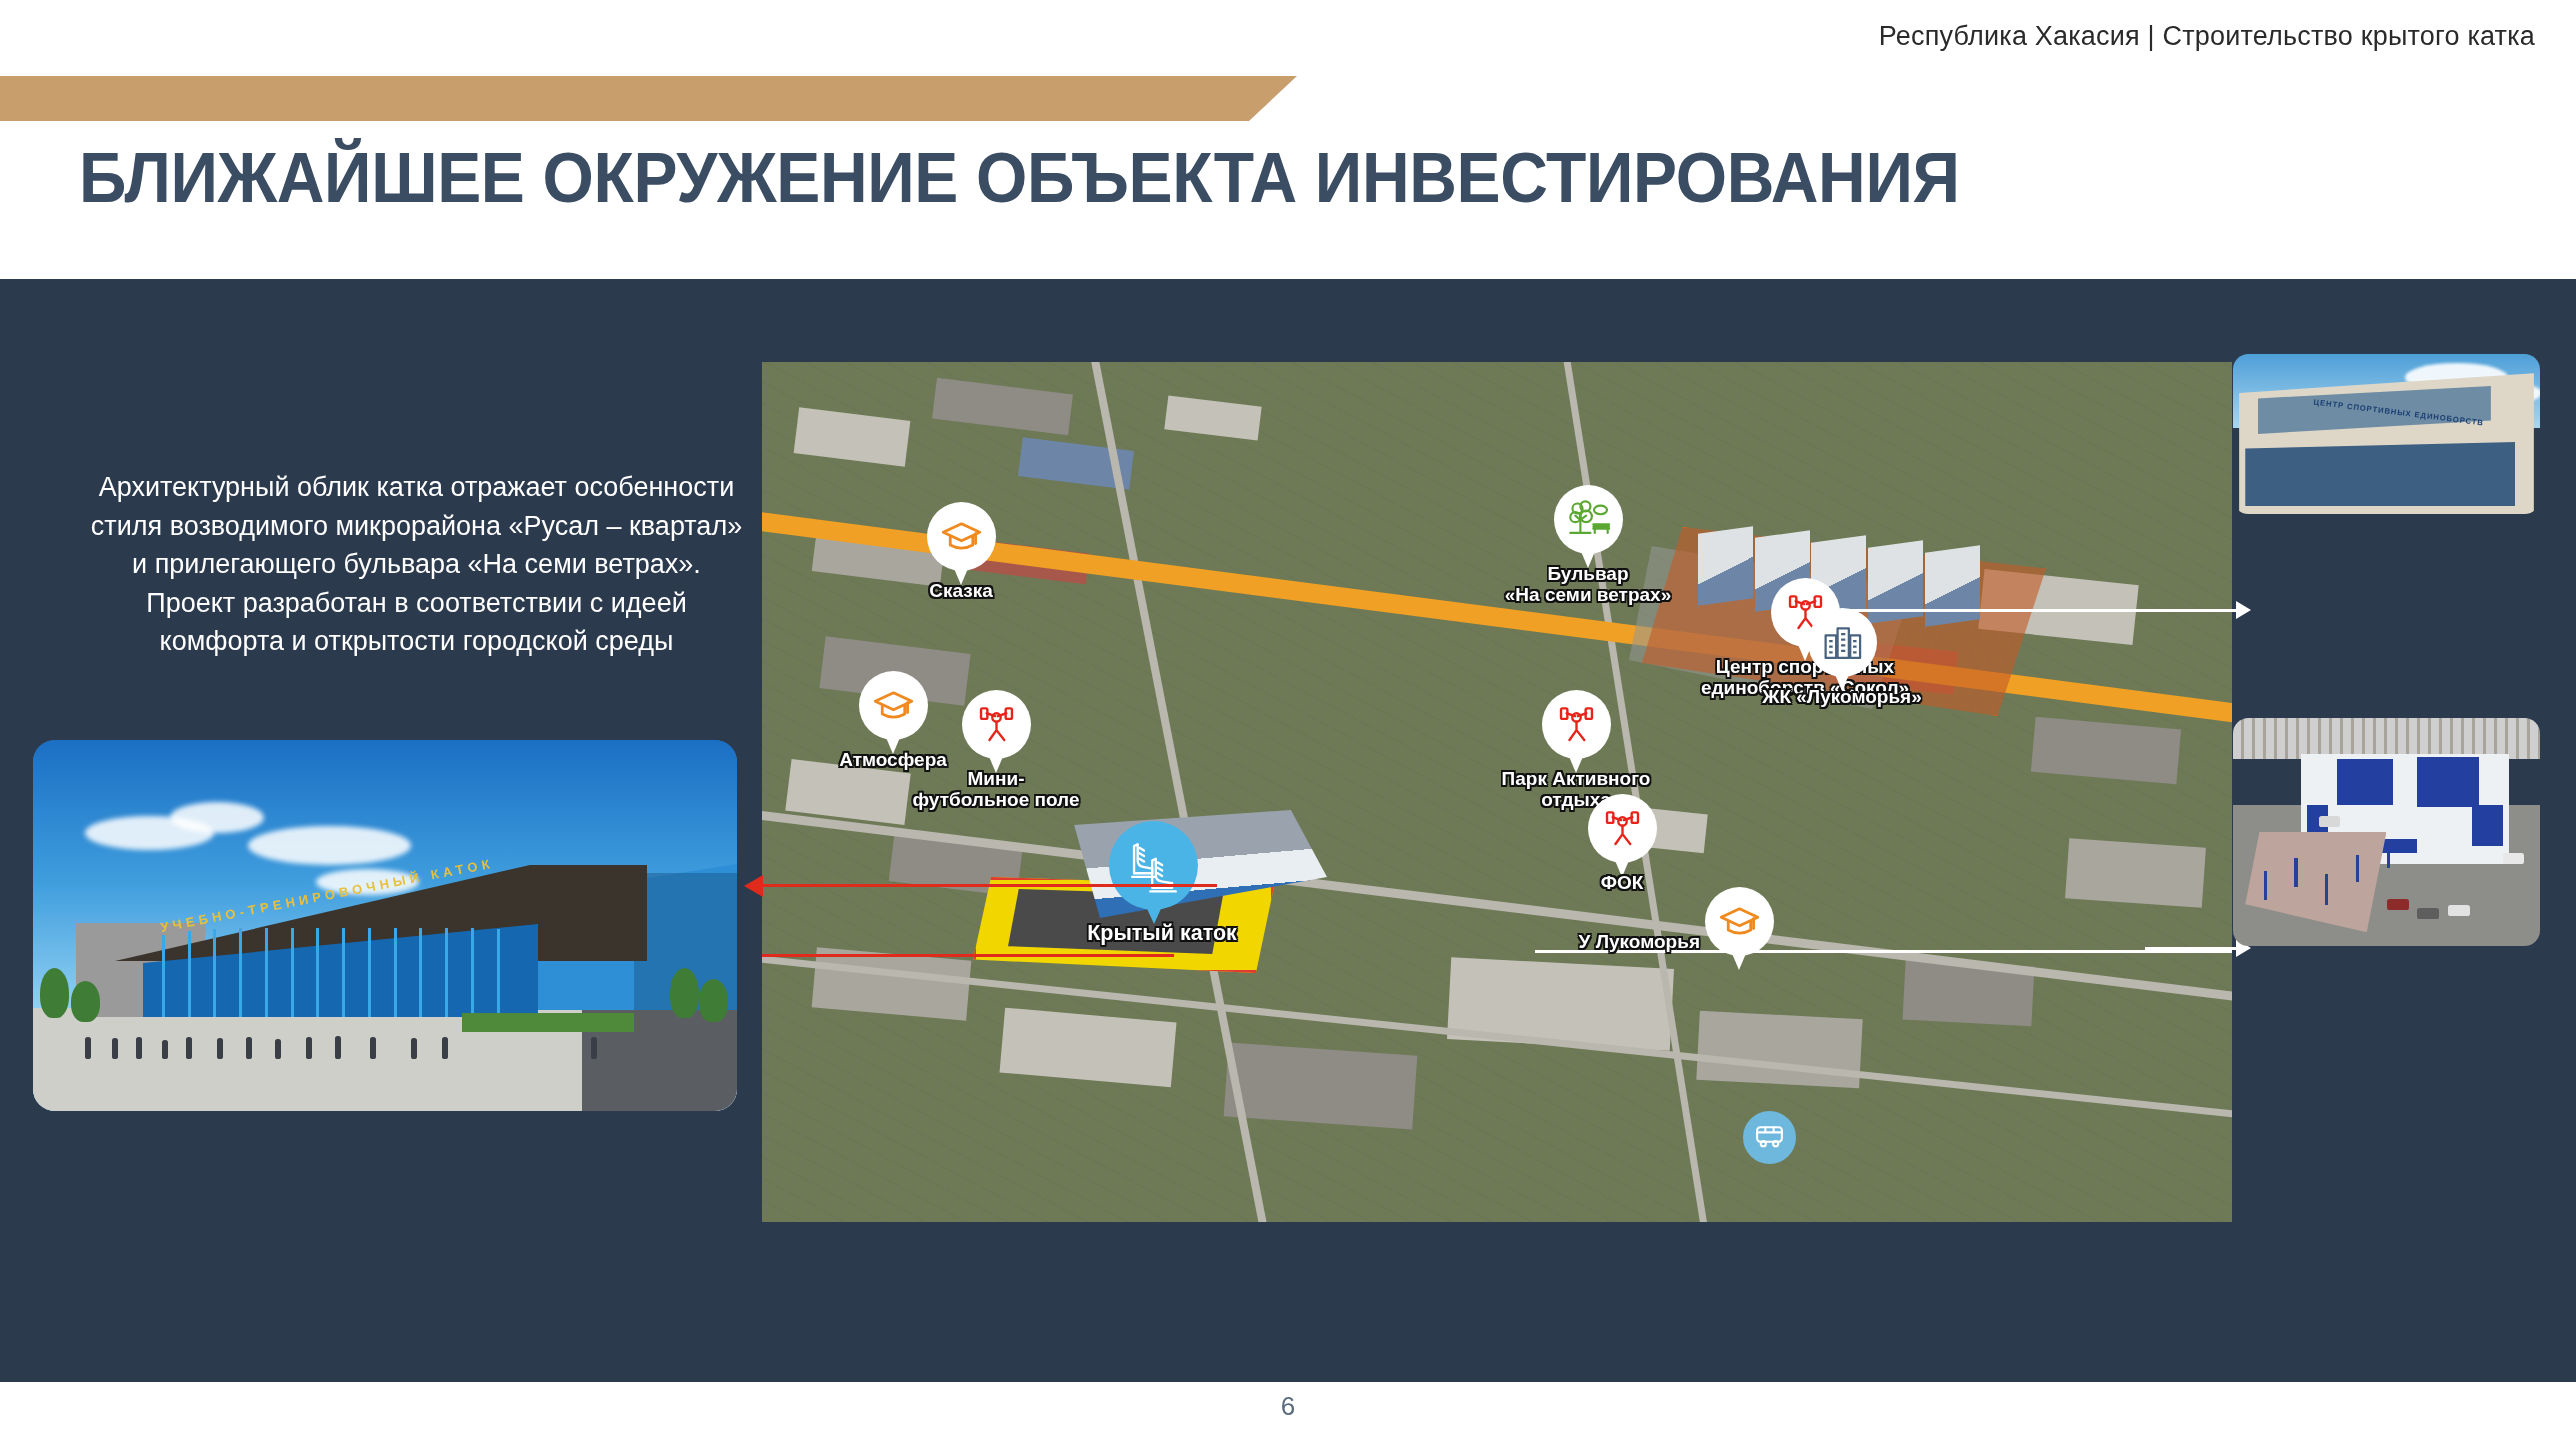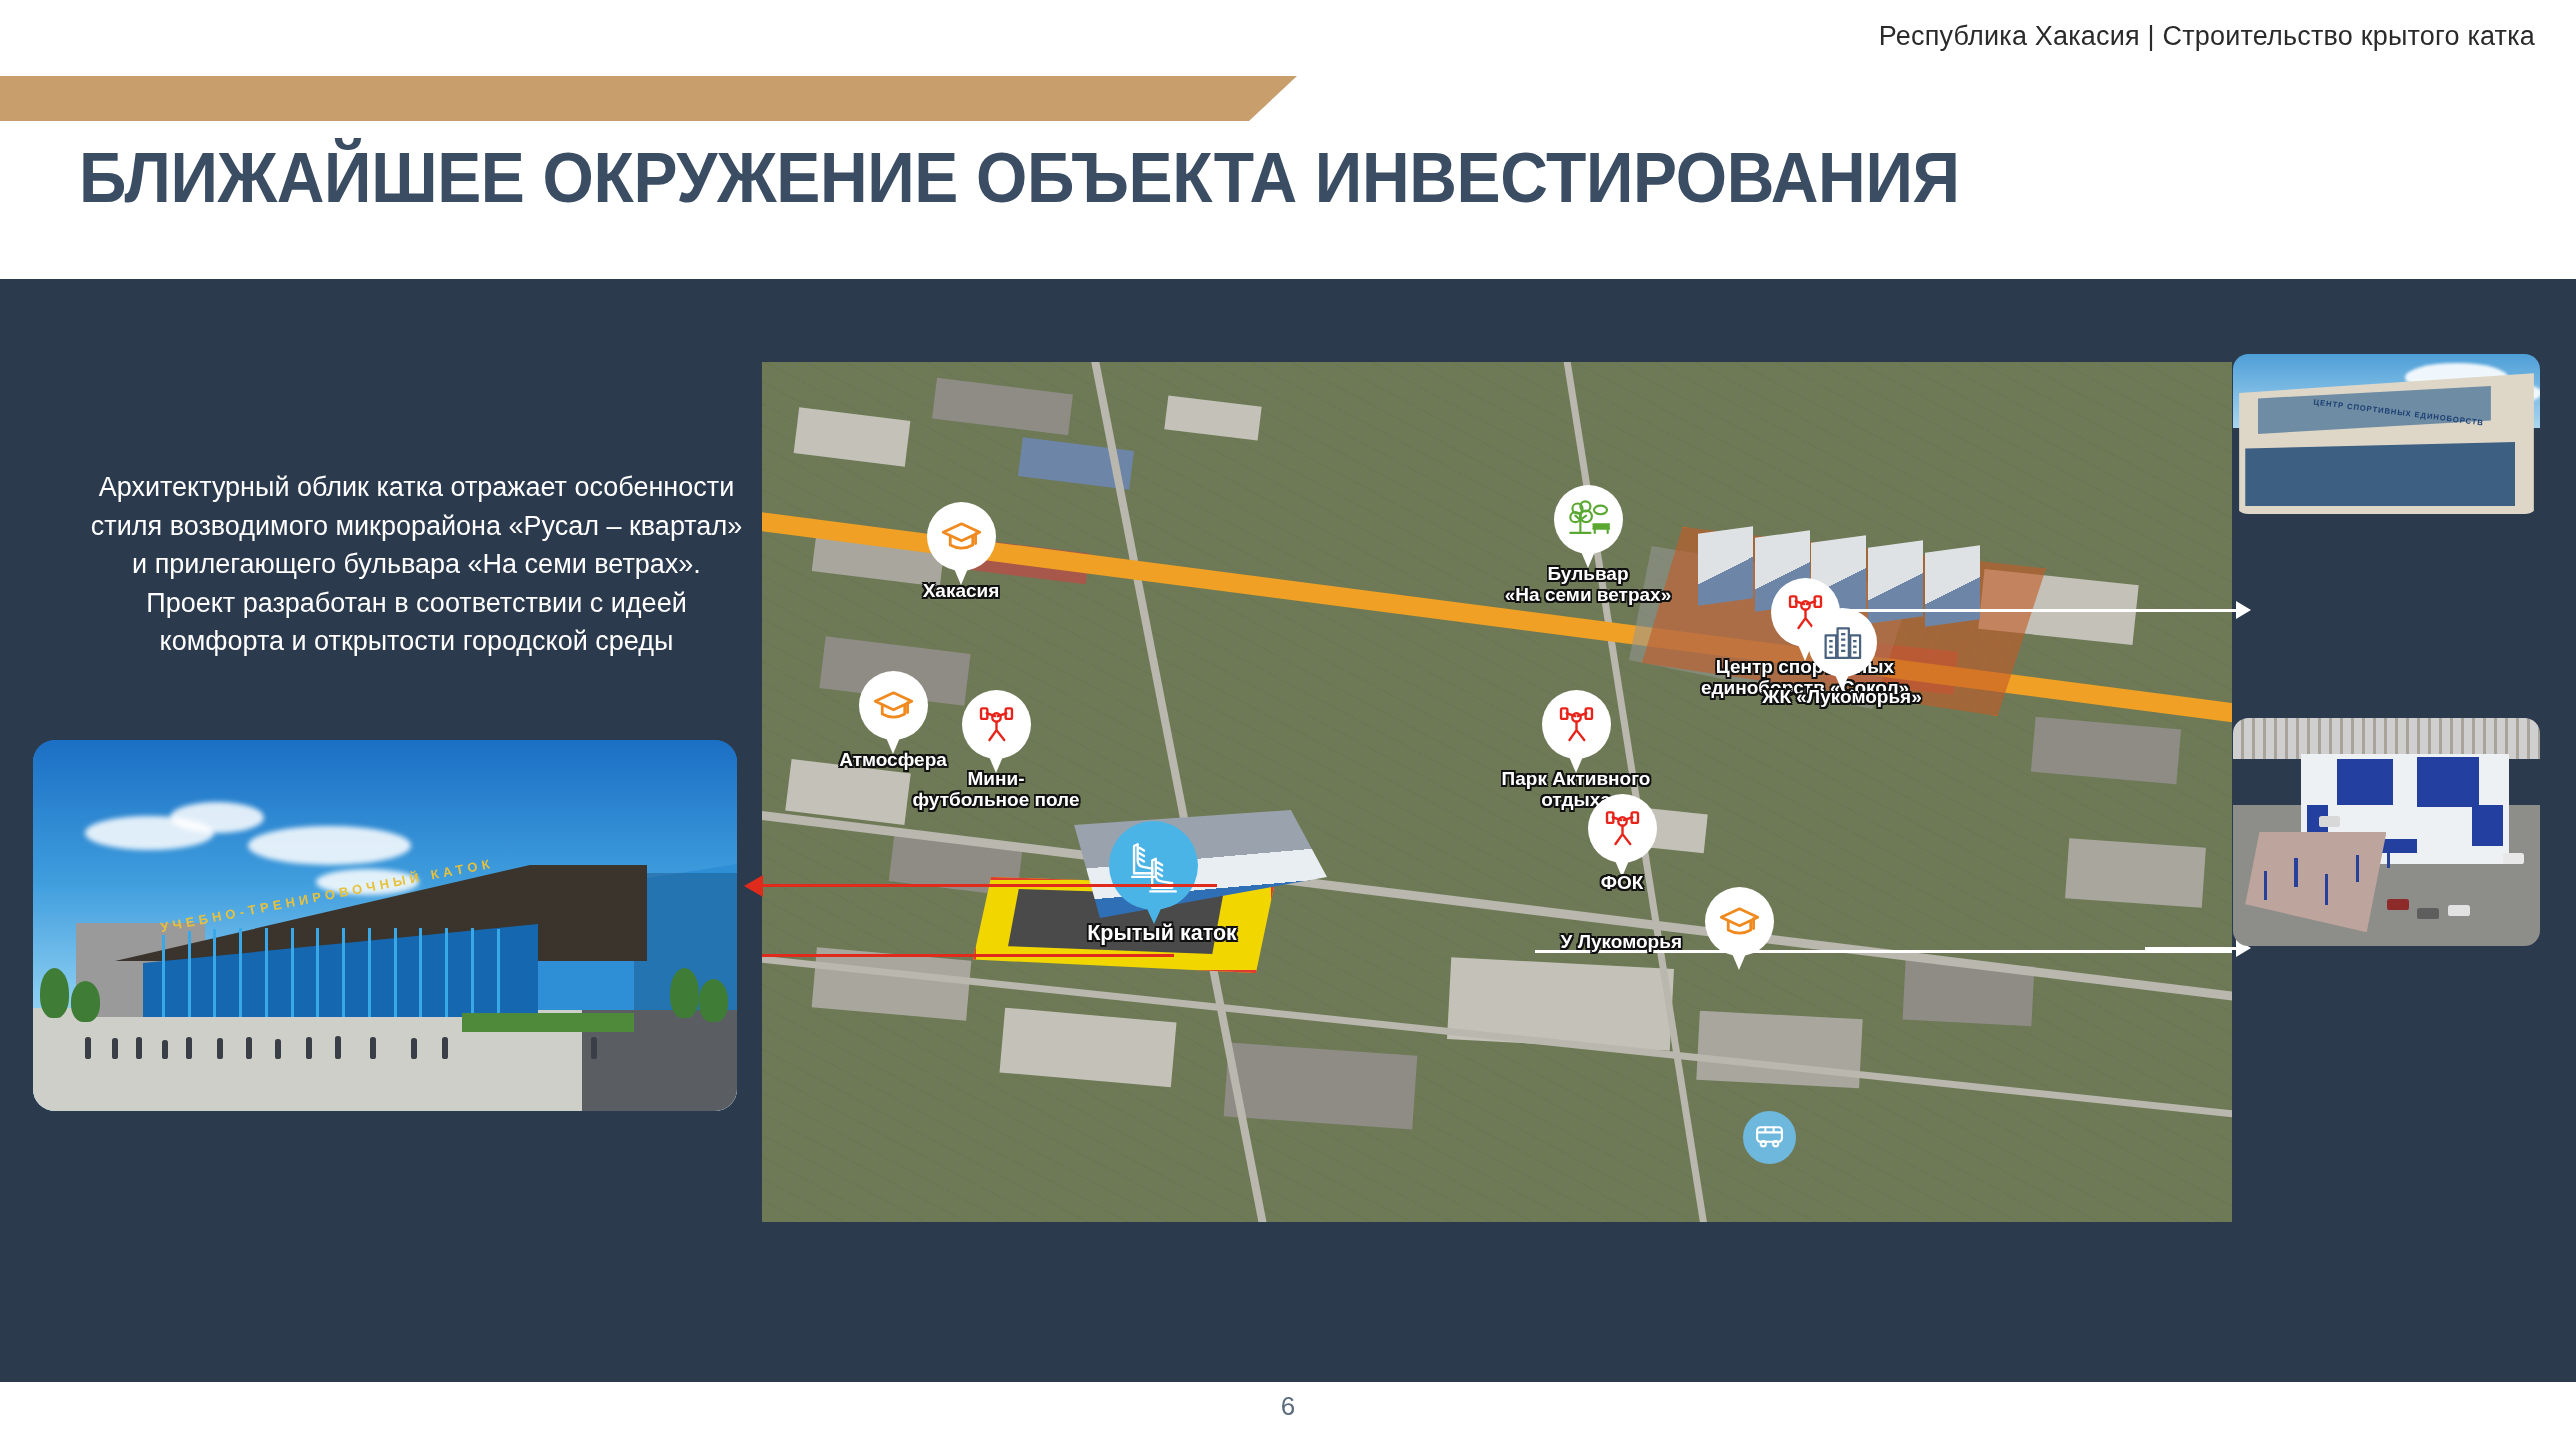--- a/index.html
+++ b/index.html
@@ -160,21 +160,21 @@
   .pin.blue .pin-head,.pin.blue .pin-tail{background:#4bb4e6;}
   .pin-label{
     position:absolute;left:50%;transform:translateX(-50%);
     top:3.4px;
     color:#ffffff;font-size:19px;font-weight:bold;line-height:1.08;
     white-space:nowrap;text-align:center;
     text-shadow:
       -1.7px -1.7px 0 #111, 1.7px -1.7px 0 #111, -1.7px 1.7px 0 #111, 1.7px 1.7px 0 #111,
        0 -1.7px 0 #111, 0 1.7px 0 #111, -1.7px 0 0 #111, 1.7px 0 0 #111;
   }
-  .pin-label.left{left:auto;right:57px;transform:none;text-align:right;top:-31px;}
+  .pin-label.left{left:auto;right:39px;transform:none;text-align:right;top:-31px;}
   .pin-label.big{font-size:21.5px;}
   .bus-pin{
     position:absolute;width:53px;height:53px;border-radius:50%;
     background:#6fb8dd;display:flex;align-items:center;justify-content:center;
   }
   .lead-line{position:absolute;height:2.6px;background:#ffffff;}
   .lead-line.red{background:#e02b1c;height:3.4px;}
   .arrow-r{
     position:absolute;width:0;height:0;
     border-top:9.4px solid transparent;border-bottom:9.4px solid transparent;
@@ -368,21 +368,21 @@
 
   <div class="pin" style="left:199px;top:216px;">
     <div class="pin-tail"></div>
     <div class="pin-head">
       <svg width="45" height="45" viewBox="0 0 64 64" fill="none" stroke="#f08a1e" stroke-width="4" stroke-linejoin="round" stroke-linecap="round">
         <path d="M32 14 L58 26 L32 38 L6 26 Z"></path>
         <path d="M16 32 L16 44 Q32 53 48 44 L48 32"></path>
         <path d="M52 28 L52 42"></path>
       </svg>
     </div>
-    <div class="pin-label">Хакасия</div>
+    <div class="pin-label">Сказка</div>
   </div>
 
   <div class="pin" style="left:131px;top:385px;">
     <div class="pin-tail"></div>
     <div class="pin-head">
       <svg width="45" height="45" viewBox="0 0 64 64" fill="none" stroke="#f08a1e" stroke-width="4" stroke-linejoin="round" stroke-linecap="round">
         <path d="M32 14 L58 26 L32 38 L6 26 Z"></path>
         <path d="M16 32 L16 44 Q32 53 48 44 L48 32"></path>
         <path d="M52 28 L52 42"></path>
       </svg>

